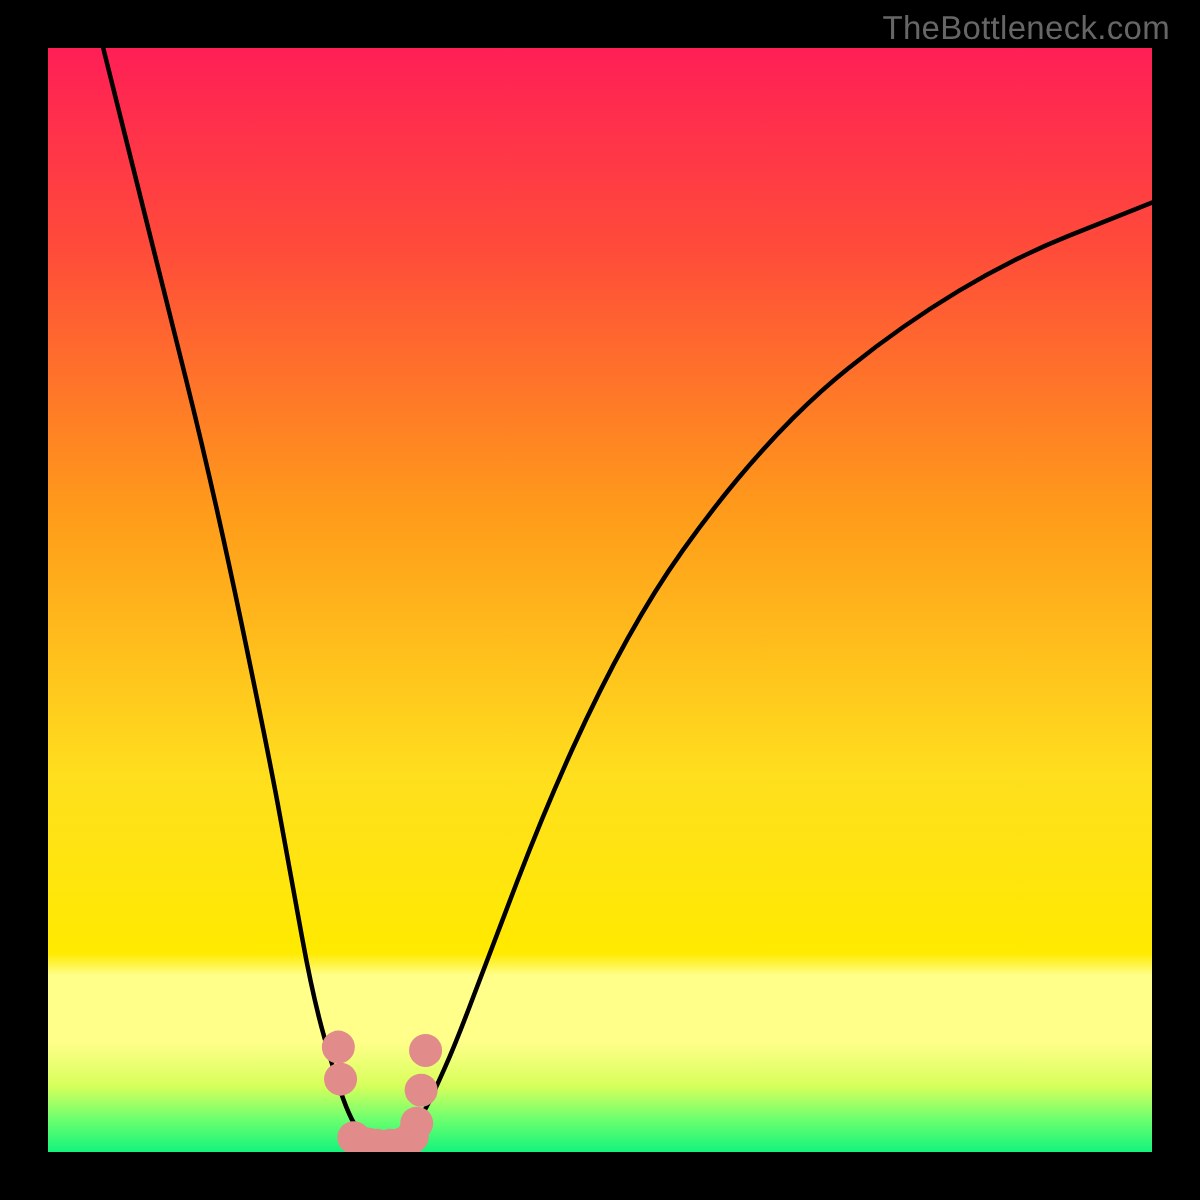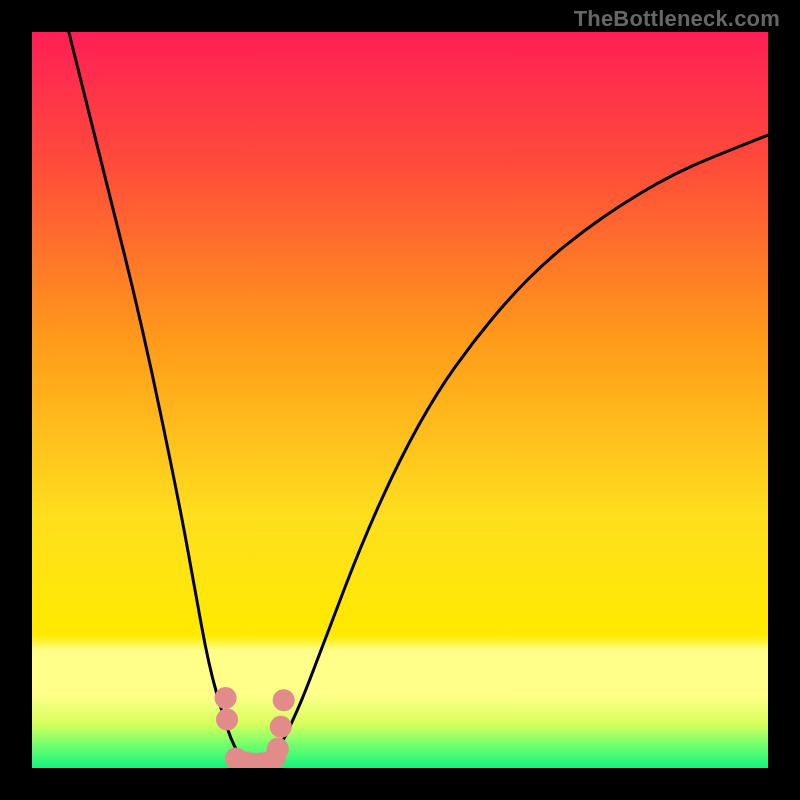--- a/index.html
+++ b/index.html
@@ -23,21 +23,21 @@
     top: 32px;
     width: 736px;
     height: 736px;
   }
   .watermark {
     position: absolute;
     top: 6px;
     right: 20px;
     color: #666;
     font-size: 22px;
-    font-weight: 700;
+    font-weight: 400;
     letter-spacing: 0.2px;
   }
   svg {
     display: block;
   }
 </style>
 </head>
 <body>
 
 <div class="container">

